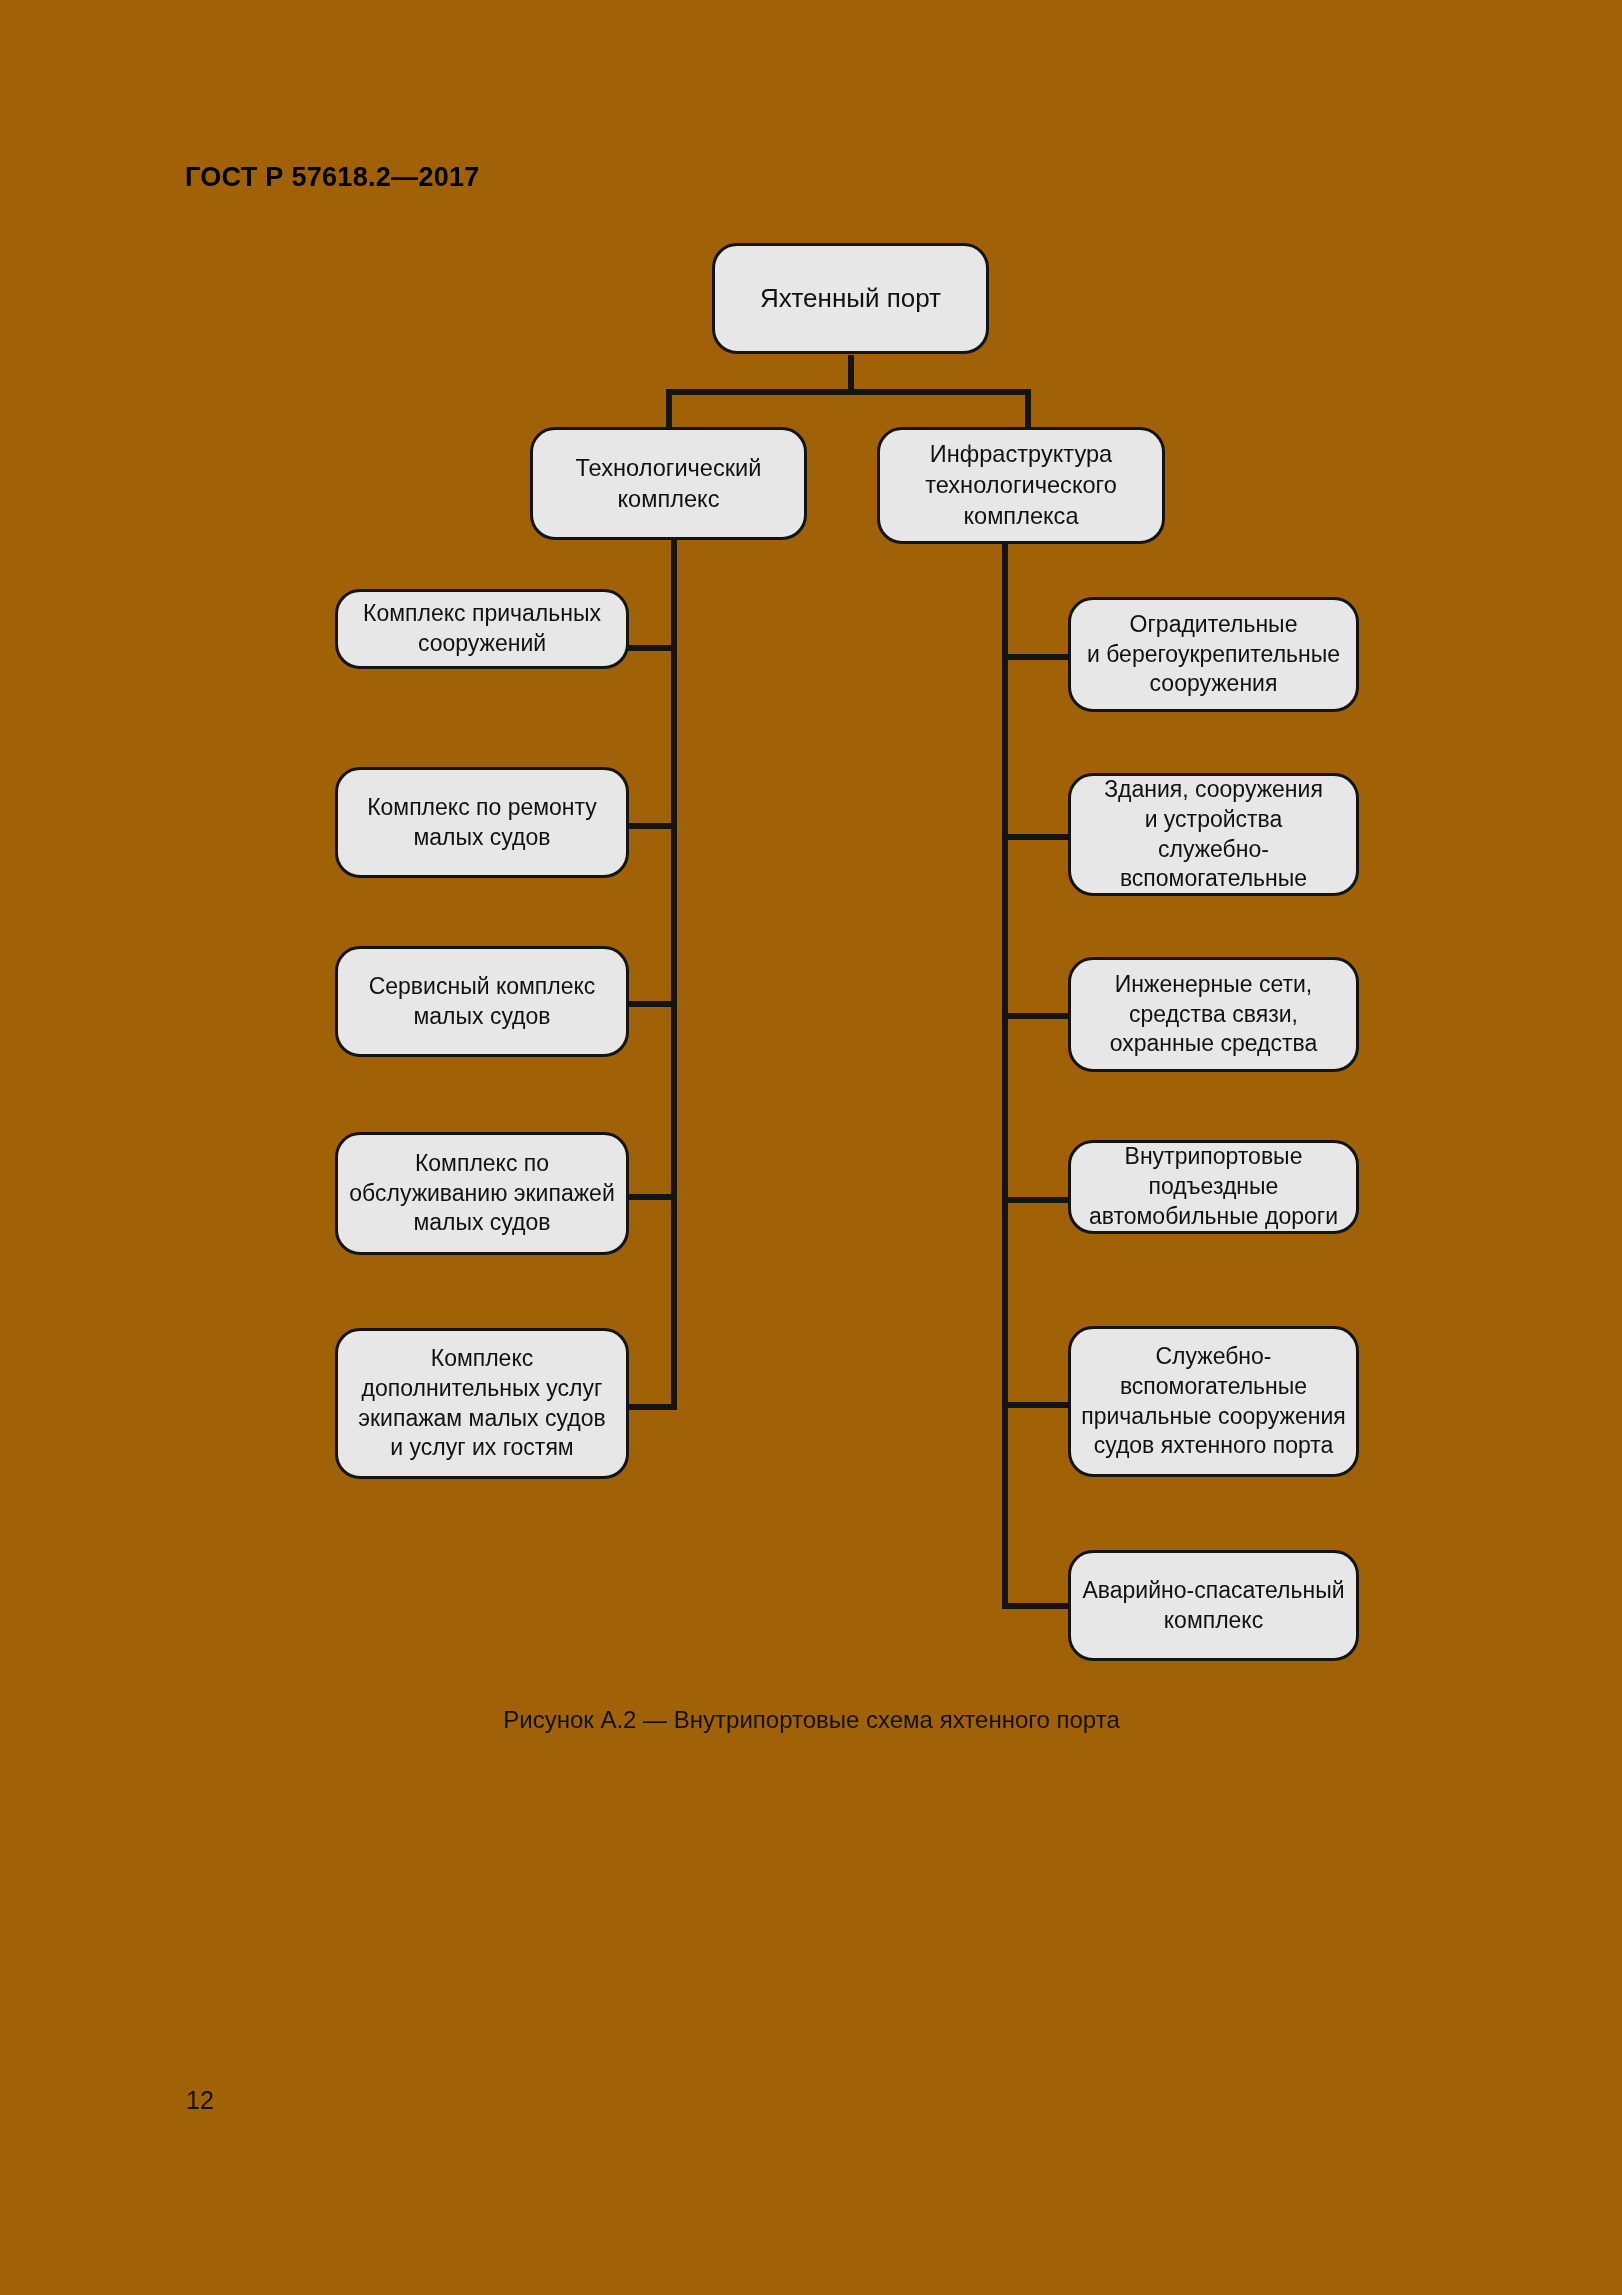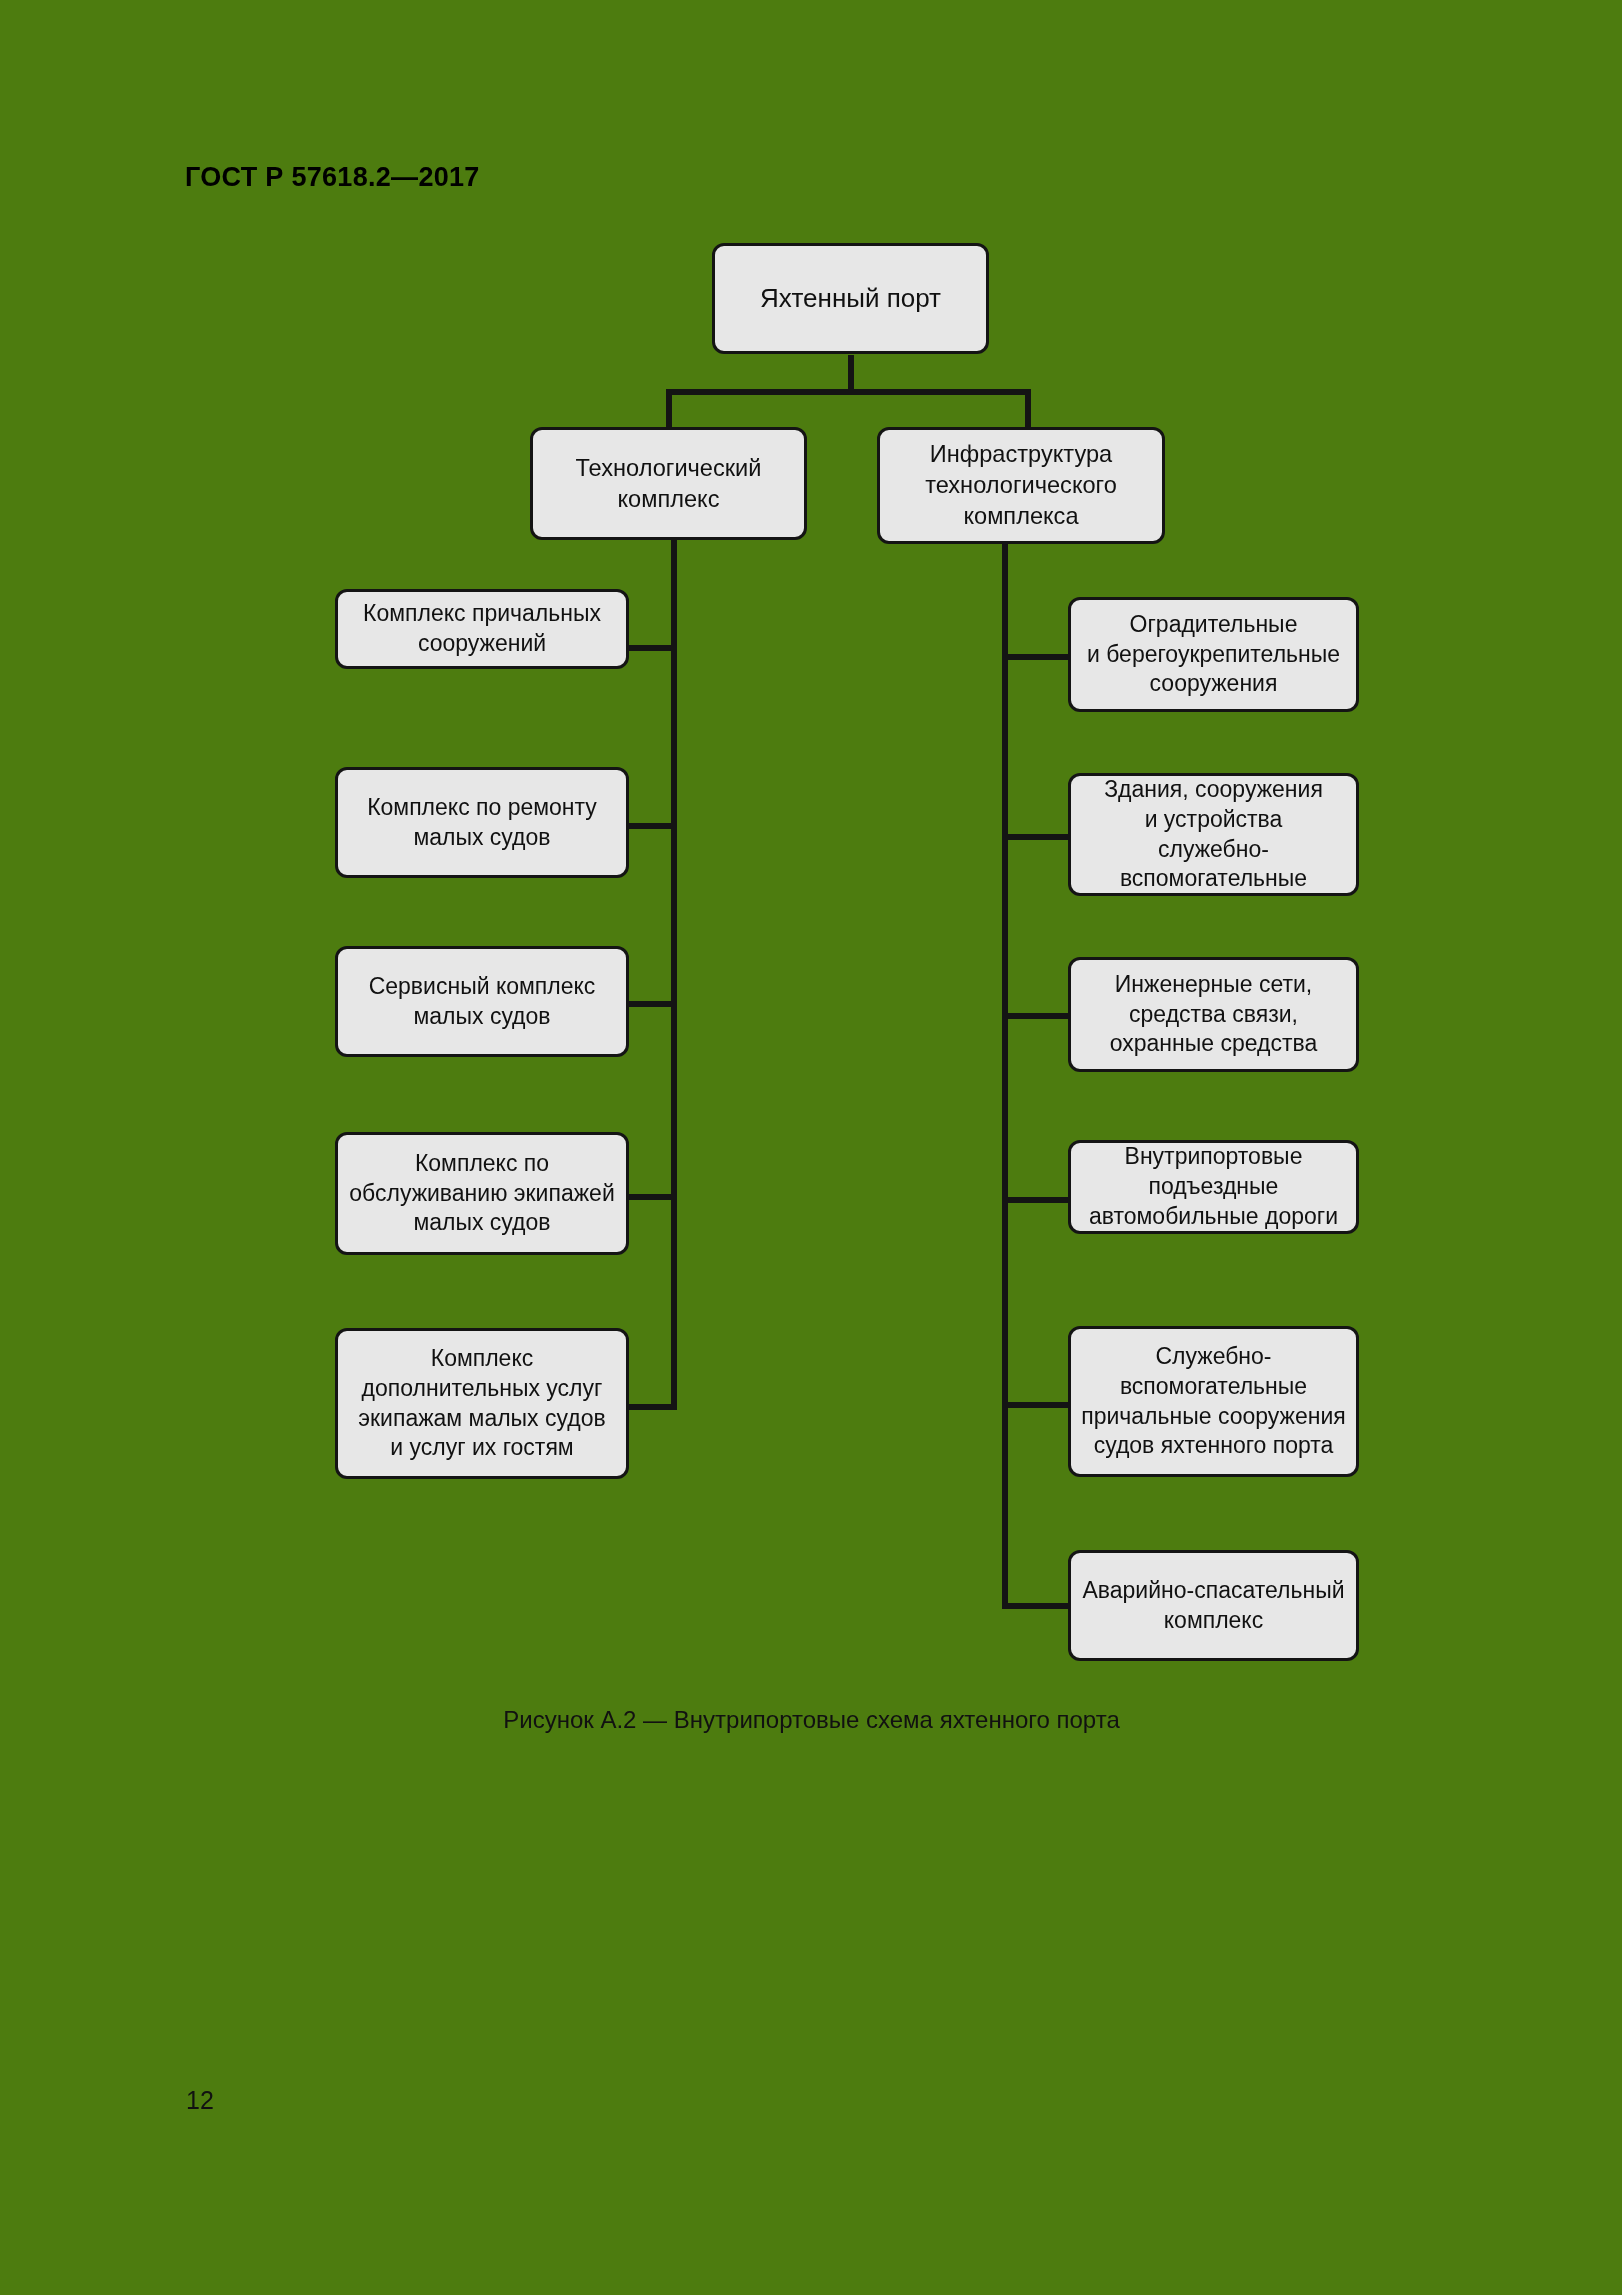--- a/index.html
+++ b/index.html
@@ -10,21 +10,21 @@
   }
   body {
     font-family: "Liberation Sans", "DejaVu Sans", sans-serif;
     color: #000000;
   }
   
   #page {
     position: relative;
     width: 1623px;
     height: 2295px;
-    background: #4d7c0f;
+    background: #a16207;
     overflow: hidden;
   }
 
   
   #doc-header {
     position: absolute;
     left: 185px;
     top: 162px;
     font-size: 27px;
     font-weight: bold;
@@ -40,21 +40,21 @@
     width: 1623px;
     height: 1767px;
   }
 
   
   .node {
     position: absolute;
     box-sizing: border-box;
     background: #e7e7e7;
     border: 3.9px solid #141414;
-    border-radius: 12px;
+    border-radius: 25px;
     display: flex;
     align-items: center;
     justify-content: center;
     text-align: center;
     font-size: 23px;
     line-height: 1.30;
     color: #111111;
     padding: 2.6px 6.5px;
     white-space: pre-line;
     z-index: 3;

